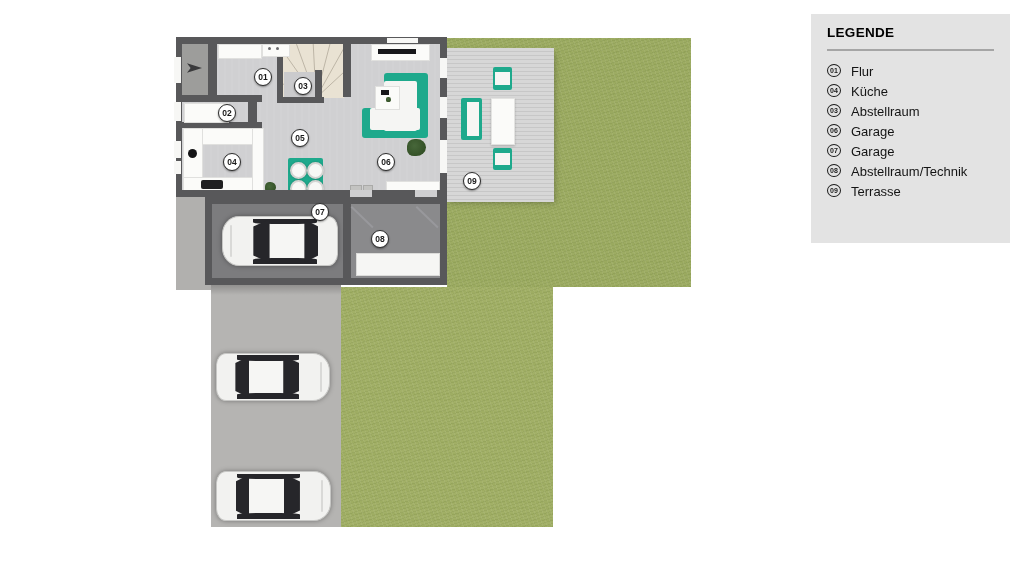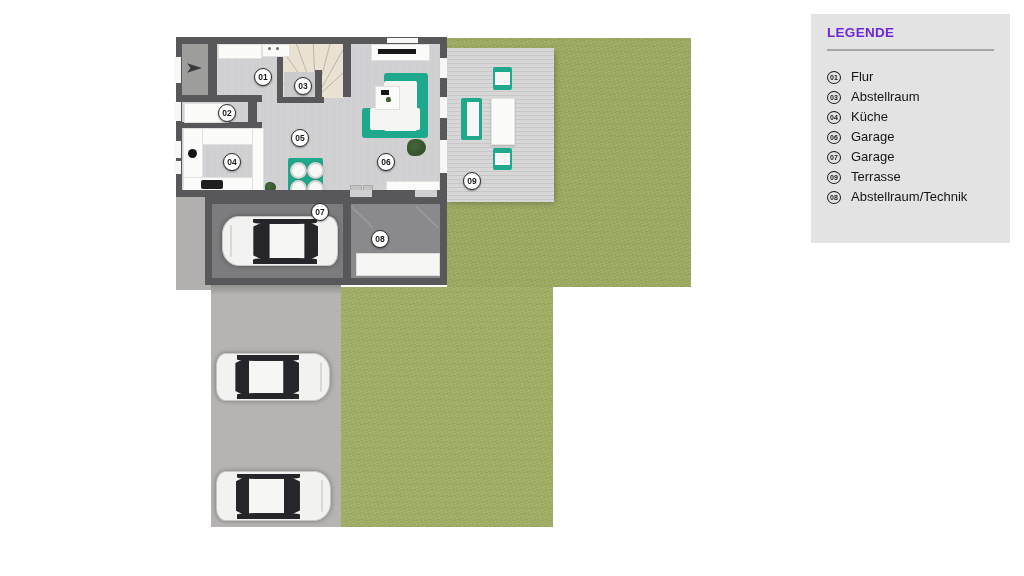--- a/index.html
+++ b/index.html
@@ -80,23 +80,23 @@
     display:flex;align-items:center;justify-content:center;
     font-size:8.5px;font-weight:bold;color:#1a1a1a;
     box-shadow:0 1px 2px rgba(0,0,0,.4);
   }
 
   
   .legend{
     position:absolute;left:811px;top:14px;width:199px;height:229px;
     background:#e3e3e3;box-sizing:border-box;padding:11px 16px;
   }
-  .legend-title{font-size:13.5px;font-weight:bold;color:#6d28d9;letter-spacing:.3px;}
+  .legend-title{font-size:13.5px;font-weight:bold;color:#000000;letter-spacing:.3px;}
   .legend-rule{height:2px;background:#a5a5a5;margin:9px 0 13px 0;border:none;}
-  .legend-item{height:20px;display:flex;align-items:flex-end;}
+  .legend-item{height:20px;display:flex;align-items:flex-start;}
   .legend-num{
     width:14px;height:13px;border:1px solid #1a1a1a;border-radius:50%;
     box-sizing:border-box;display:flex;align-items:center;justify-content:center;
     font-size:7px;font-weight:bold;color:#1a1a1a;flex:0 0 auto;
   }
   .legend-label{font-size:13px;color:#141414;margin-left:10px;white-space:nowrap;}
 </style>
 </head>
 <body>
 
@@ -258,39 +258,39 @@
 
   <div class="legend">
     <div class="legend-title">LEGENDE</div>
     <hr class="legend-rule">
     <div>
         <div class="legend-item">
     <span class="legend-num">01</span>
     <span class="legend-label">Flur</span>
   </div>
         <div class="legend-item">
+    <span class="legend-num">04</span>
+    <span class="legend-label">Küche</span>
+  </div>
+        <div class="legend-item">
     <span class="legend-num">03</span>
     <span class="legend-label">Abstellraum</span>
   </div>
         <div class="legend-item">
-    <span class="legend-num">04</span>
-    <span class="legend-label">Küche</span>
-  </div>
-        <div class="legend-item">
     <span class="legend-num">06</span>
     <span class="legend-label">Garage</span>
   </div>
         <div class="legend-item">
     <span class="legend-num">07</span>
     <span class="legend-label">Garage</span>
   </div>
         <div class="legend-item">
+    <span class="legend-num">08</span>
+    <span class="legend-label">Abstellraum/Technik</span>
+  </div>
+        <div class="legend-item">
     <span class="legend-num">09</span>
     <span class="legend-label">Terrasse</span>
   </div>
-        <div class="legend-item">
-    <span class="legend-num">08</span>
-    <span class="legend-label">Abstellraum/Technik</span>
-  </div>
       </div>
   </div>
 
 </div>
 
 </body></html>

